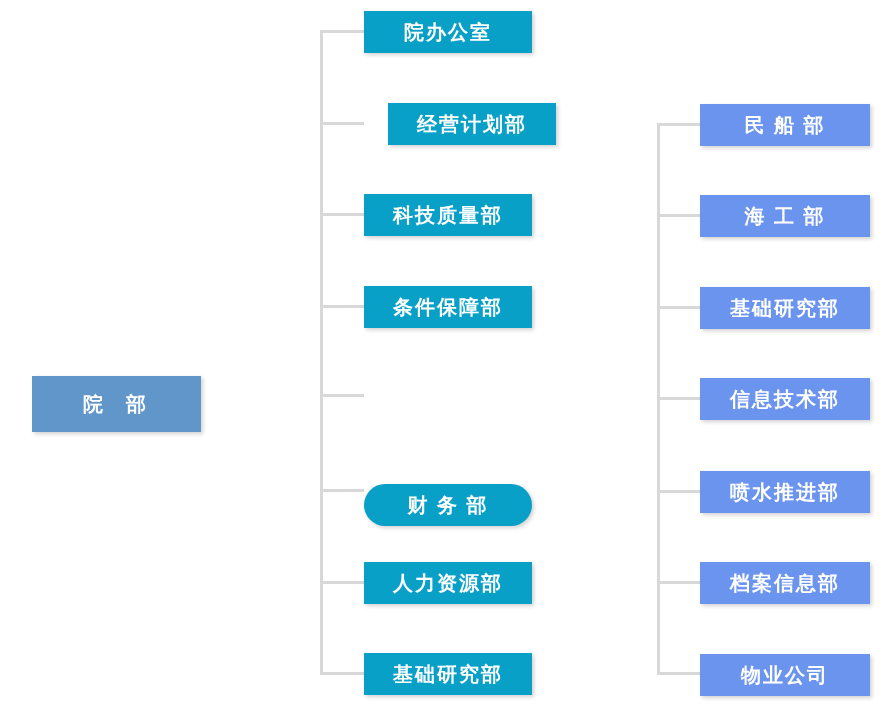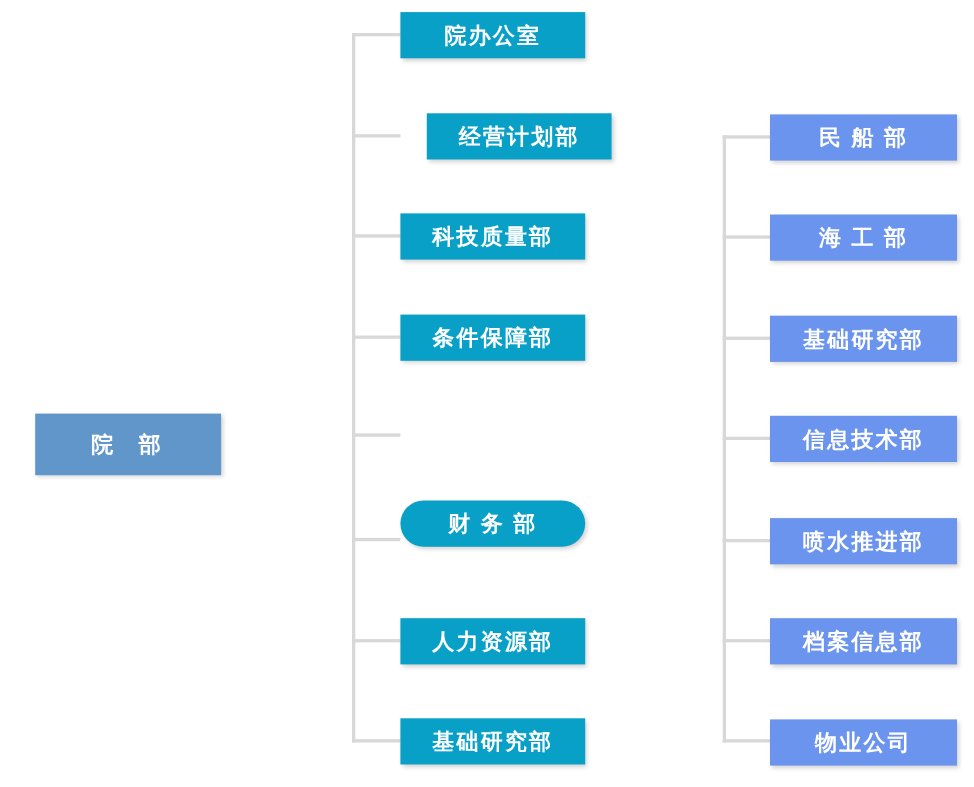--- a/index.html
+++ b/index.html
@@ -79,21 +79,21 @@
   <div class="h-line" style="left:657px; top:490px; width:43px;"></div>
   <div class="h-line" style="left:657px; top:581px; width:43px;"></div>
   <div class="h-line" style="left:657px; top:672px; width:43px;"></div>
 
   <div class="node root">院  部</div>
 
   <div class="node mid" style="top:11px;">院办公室</div>
   <div class="node mid" style="top:103px;margin-left:24px;">经营计划部</div>
   <div class="node mid" style="top:194px;text-align:center;">科技质量部</div>
   <div class="node mid" style="top:286px;">条件保障部</div>
-  <div class="node mid" style="top:455px;border-radius:21px;">财 务 部</div>
+  <div class="node mid" style="top:484px;border-radius:21px;">财 务 部</div>
   <div class="node mid" style="top:562px;">人力资源部</div>
   <div class="node mid" style="top:653px;">基础研究部</div>
 
   <div class="node right" style="top:104px;">民 船 部</div>
   <div class="node right" style="top:195px;">海 工 部</div>
   <div class="node right" style="top:287px;">基础研究部</div>
   <div class="node right" style="top:378px;">信息技术部</div>
   <div class="node right" style="top:471px;">喷水推进部</div>
   <div class="node right" style="top:562px;">档案信息部</div>
   <div class="node right" style="top:654px;">物业公司</div>

